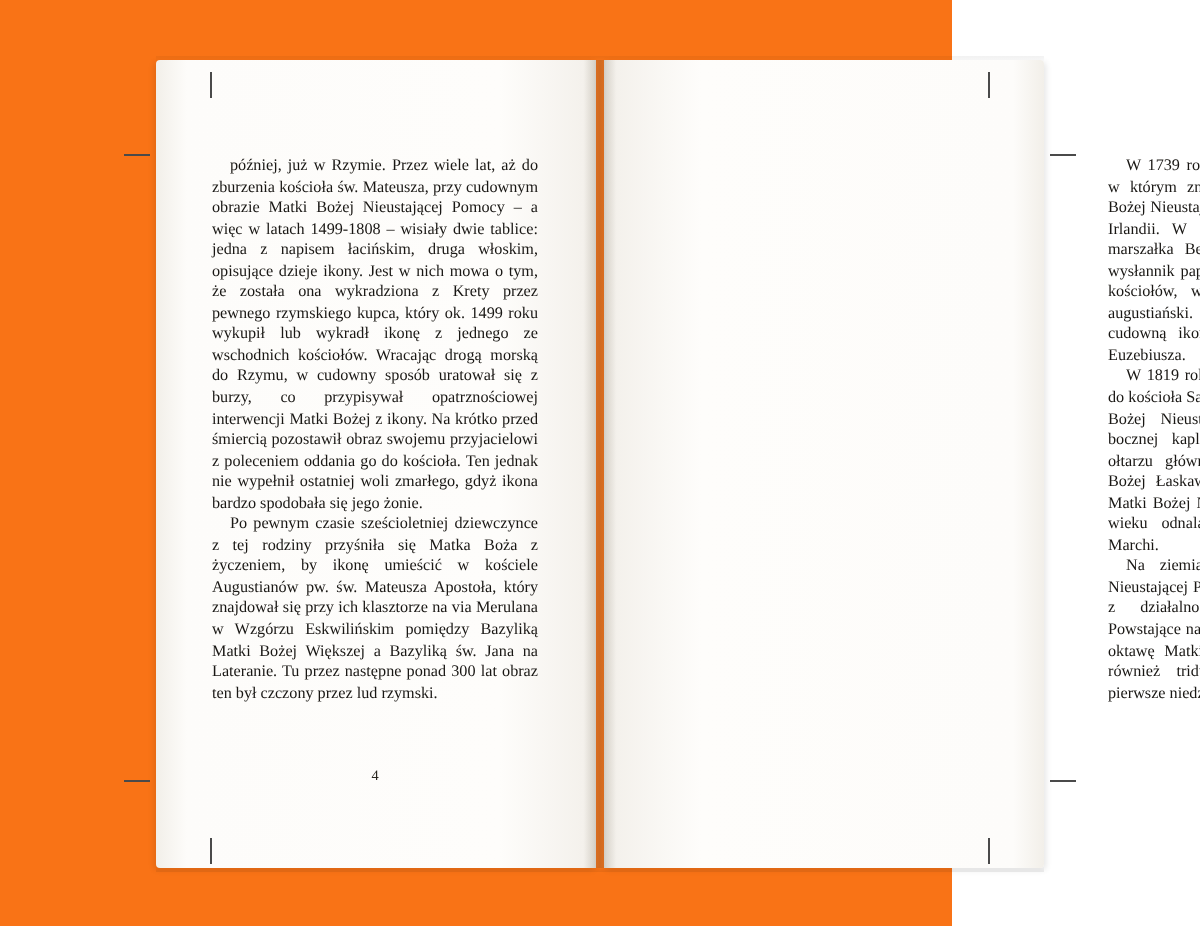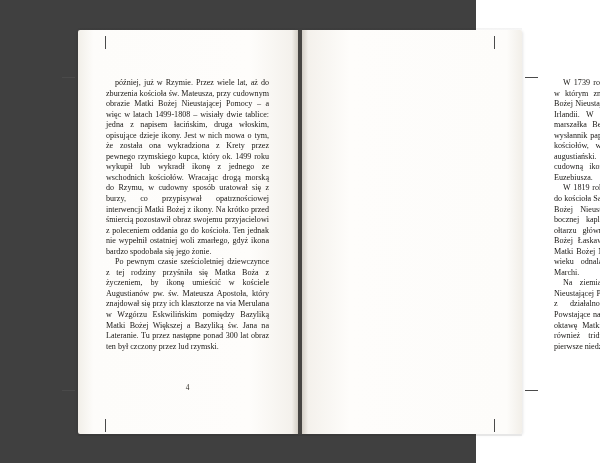--- a/index.html
+++ b/index.html
@@ -10,21 +10,21 @@
     width: 600px;
     height: 463px;
     background: #ffffff;
     font-family: "Liberation Serif", serif;
     overflow: hidden;
   }
   #stage {
     position: relative;
     width: 476px;
     height: 463px;
-    background: #404040;
+    background: #f97316;
   }
 
   
   .book {
     position: absolute;
     left: 78px;
     top: 30px;
     width: 444px;
     height: 404px;
   }

